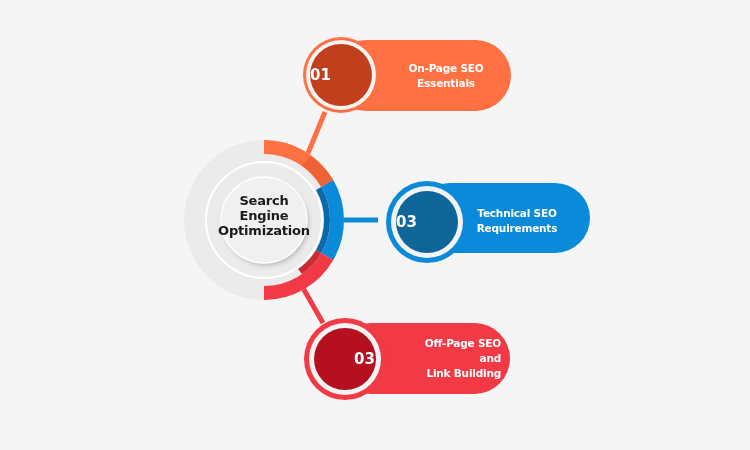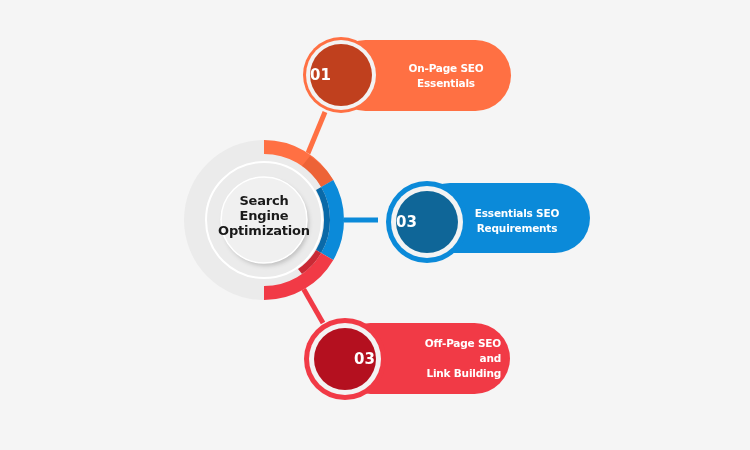--- a/index.html
+++ b/index.html
@@ -68,20 +68,20 @@
 
 <div class="num" style="left:310px; top:65px;">01</div>
 <div class="num" style="left:396px; top:212px;">03</div>
 <div class="num" style="left:314px; top:349px;padding-left:40px;">03</div>
 
 <div class="pill-text" style="left:386px; top:61px; width:120px;">
   <span>On-Page SEO</span>
   <span>Essentials</span>
 </div>
 <div class="pill-text" style="left:457px; top:206px; width:120px;">
-  <span>Essentials SEO</span>
+  <span>Technical SEO</span>
   <span>Requirements</span>
 </div>
 <div class="pill-text" style="left:381px; top:336px; width:120px;text-align:right;">
   <span>Off-Page SEO</span>
   <span>and</span>
   <span>Link Building</span>
 </div>
 
 </body></html>

